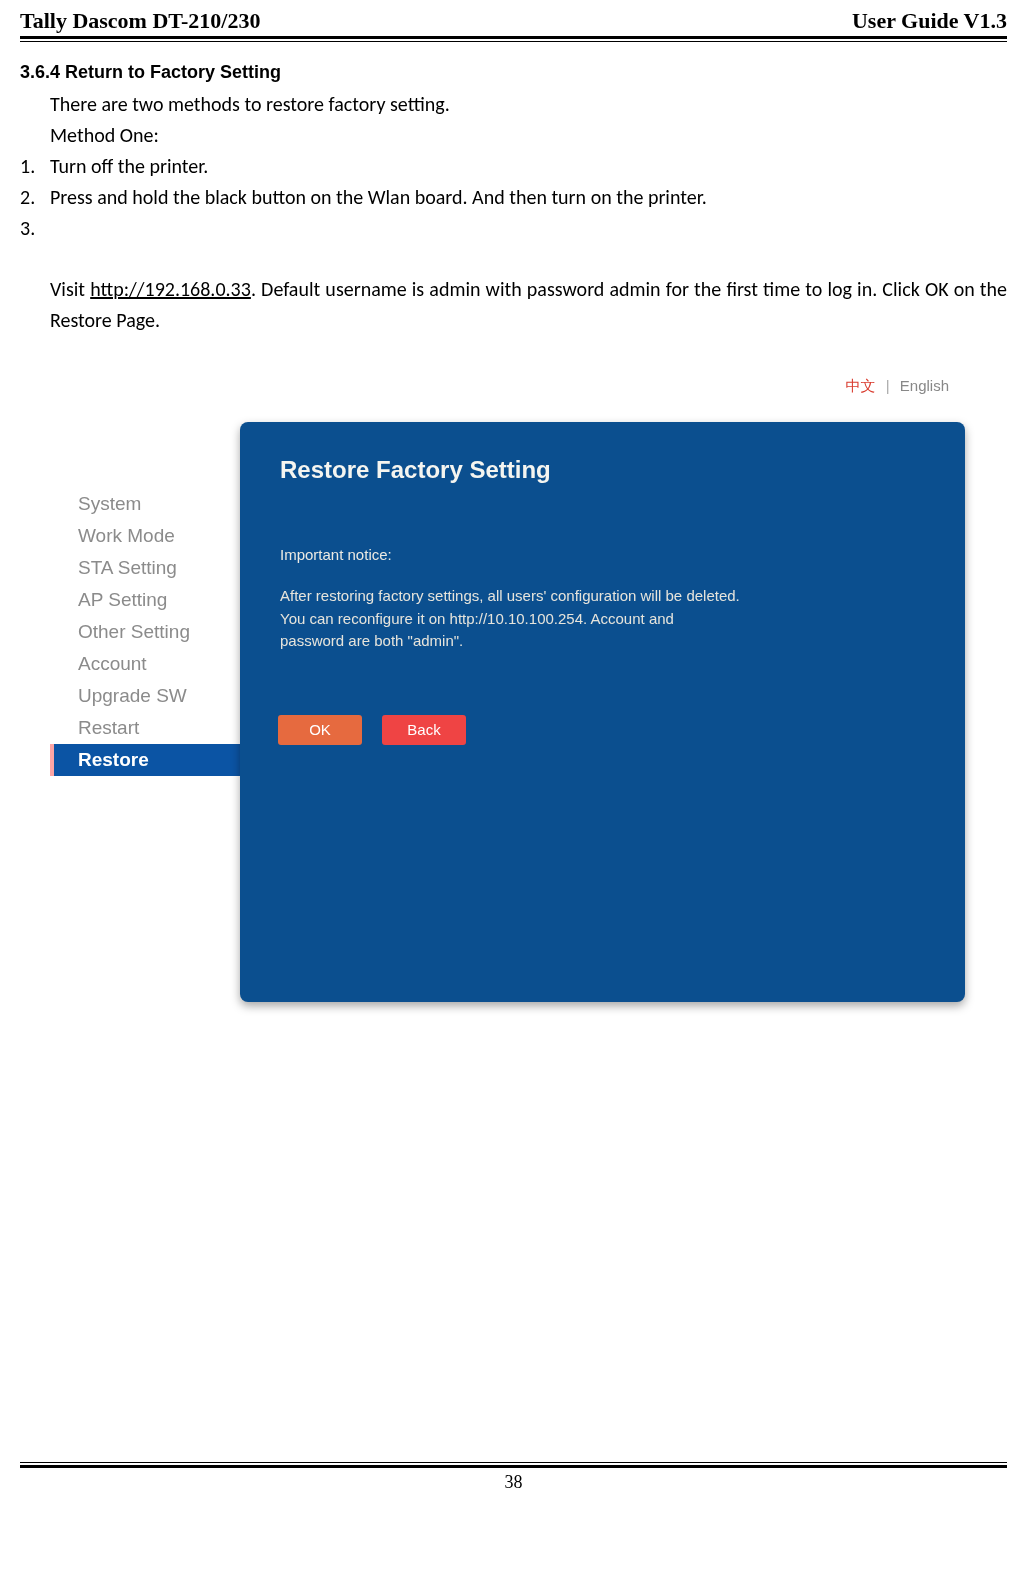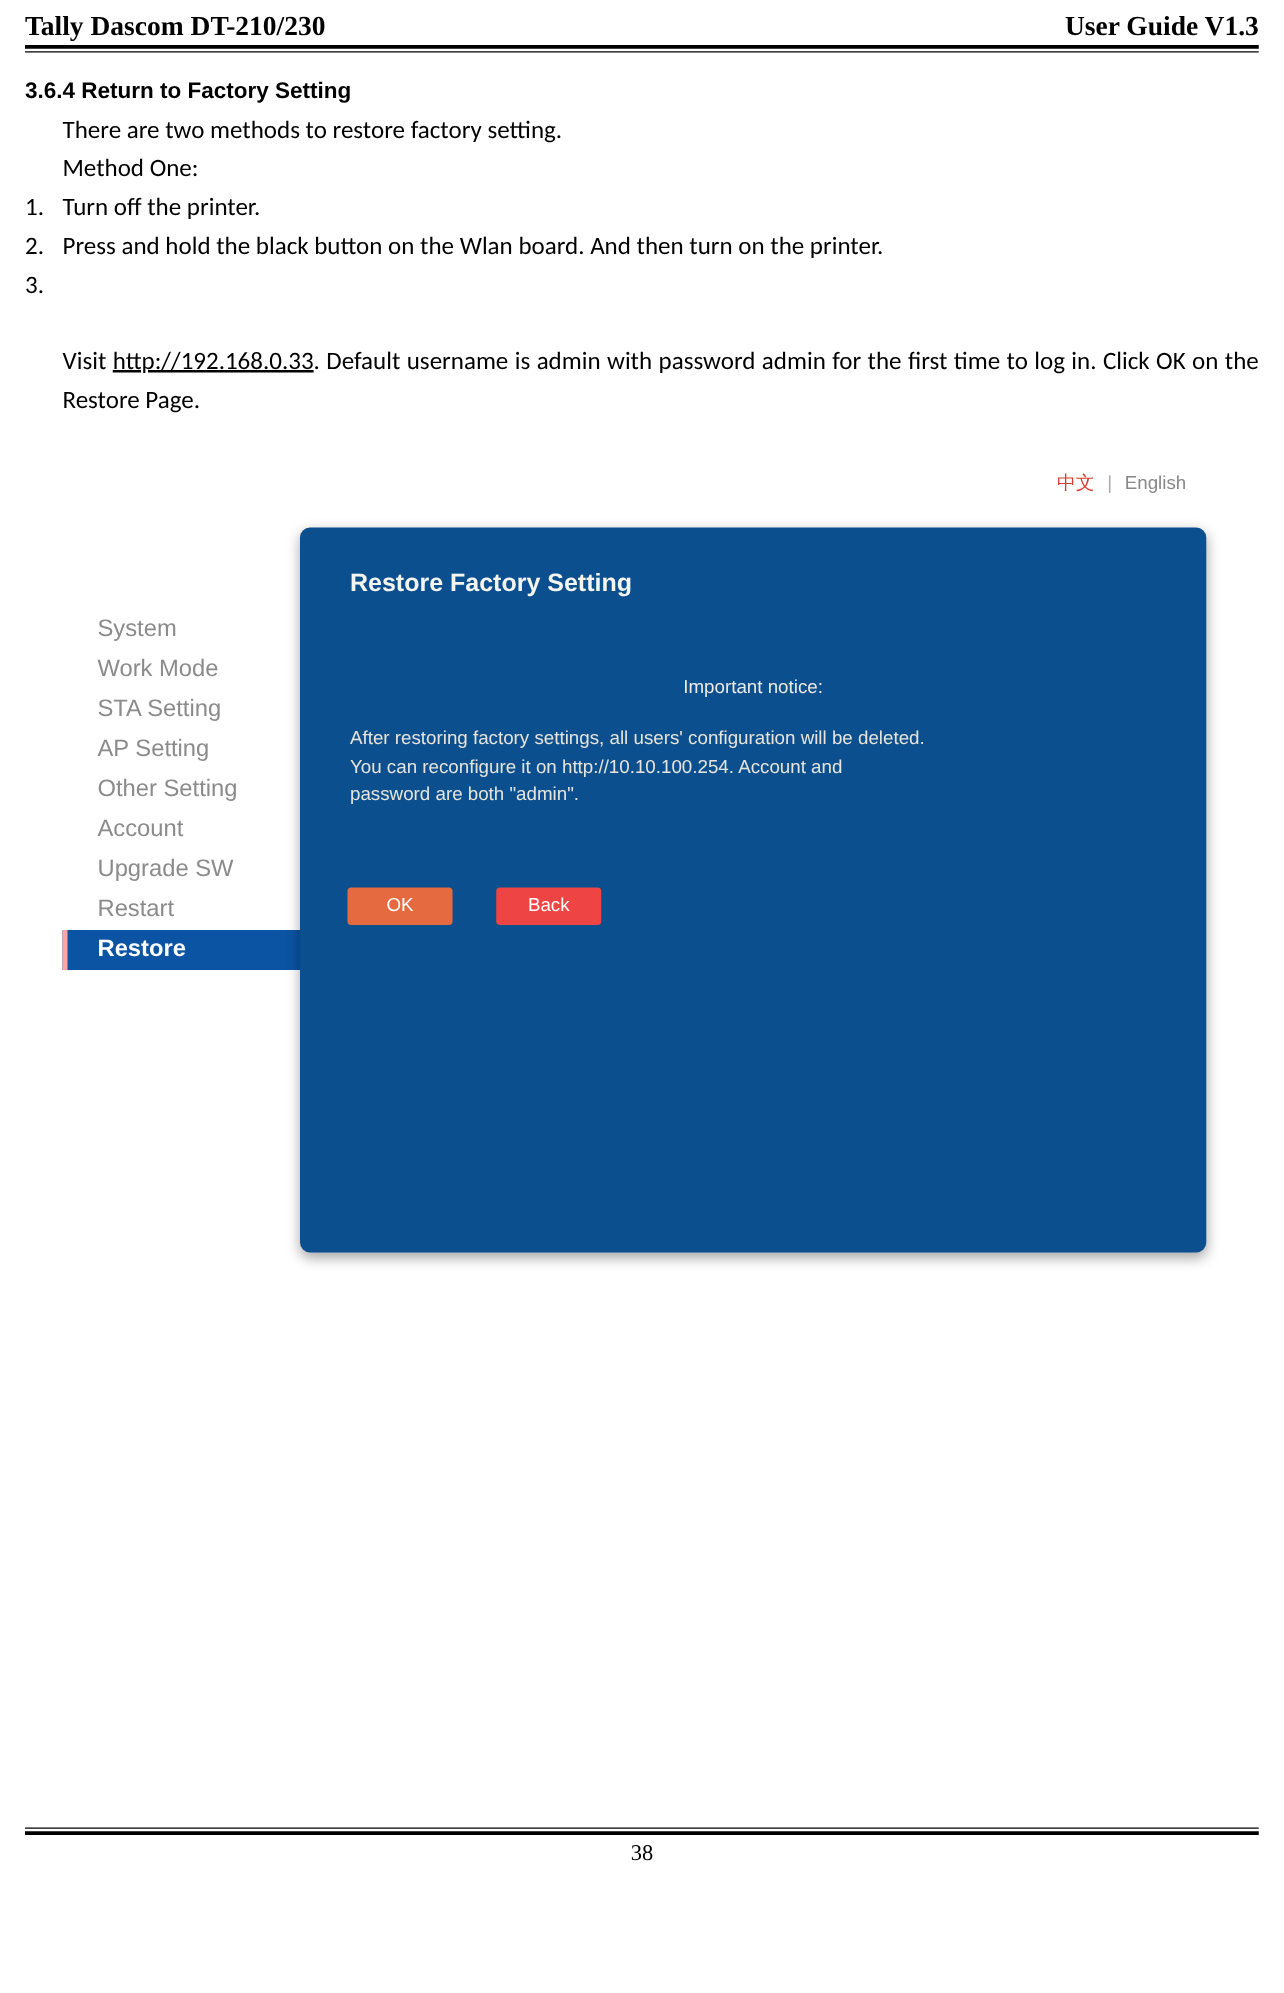--- a/index.html
+++ b/index.html
@@ -95,39 +95,38 @@
       flex: 1;
       background: #0b4f8f;
       border-radius: 8px;
       color: #fff;
       padding: 34px 40px 150px 40px;
       margin-right: 12px;
       box-shadow: 0 4px 10px rgba(0,0,0,0.35);
       min-height: 580px;
     }
     .panel-title {
-      font-size: 20px;
+      font-size: 24px;
       font-weight: bold;
       margin-bottom: 62px;
       color: #f5f5f0;
     }
     .notice-label {
       font-size: 15px;
       margin-bottom: 22px;
       color: #eceae3;
-      text-align: center;
     }
     .notice-body {
       font-size: 15px;
       color: #e6e4dc;
       line-height: 1.5;
       max-width: 460px;
       margin-bottom: 62px;
     }
-    .btn-row { display: flex; gap: 35px; margin-left: -2px; }
+    .btn-row { display: flex; gap: 20px; margin-left: -2px; }
     .btn {
       width: 84px;
       height: 30px;
       border: none;
       border-radius: 3px;
       font-size: 15px;
       color: #fff;
       font-family: Arial, sans-serif;
       cursor: pointer;
     }

